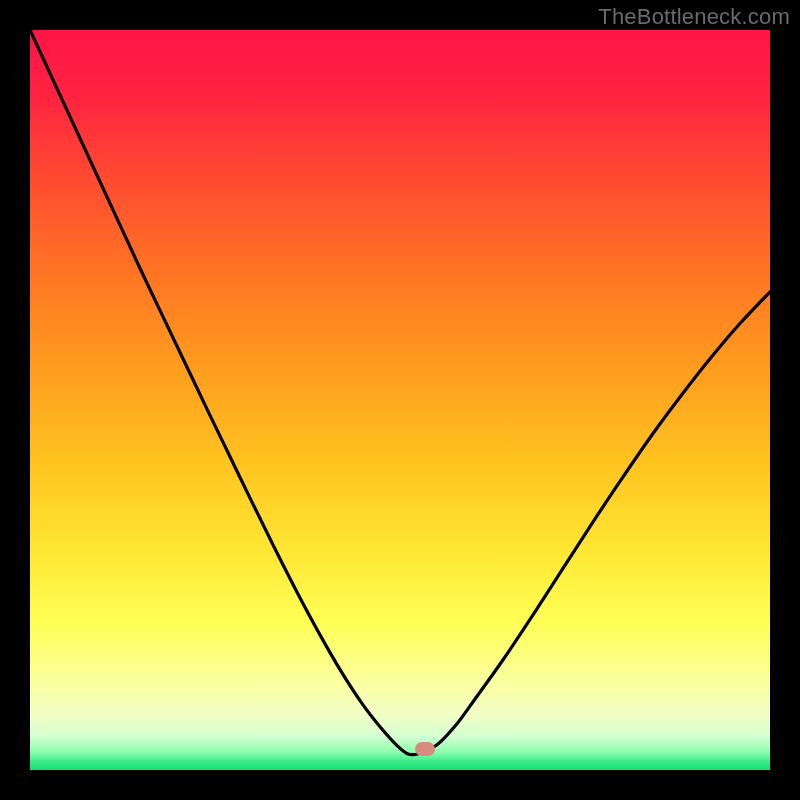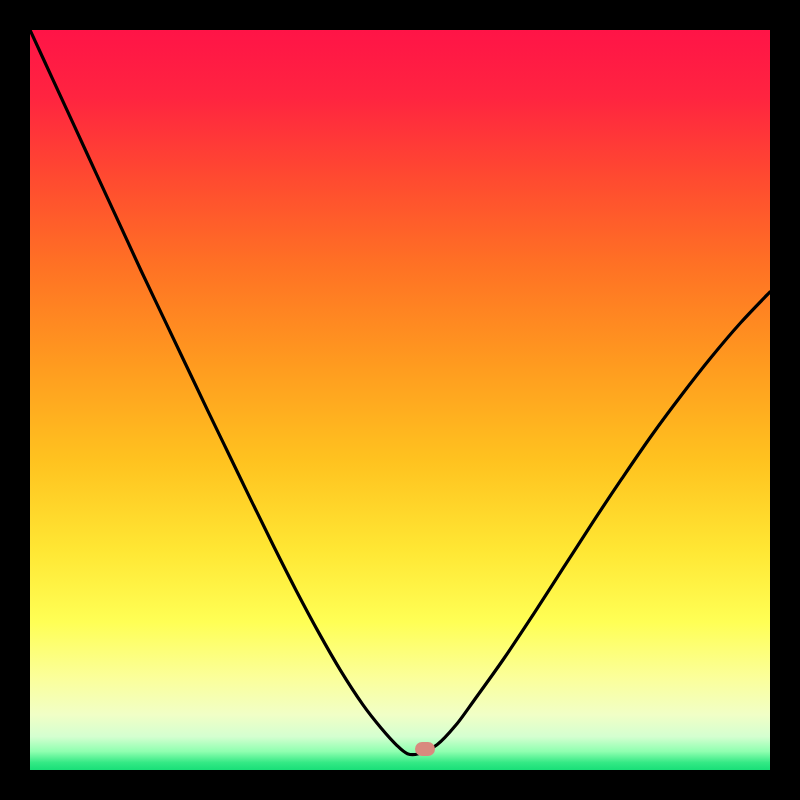--- a/index.html
+++ b/index.html
@@ -50,20 +50,21 @@
     border-radius: 8px;
     z-index: 6;
     transform: translate(-50%, -50%);
   }
 </style>
 </head>
 <body>
 
 <div class="frame">
 
+  <div class="watermark">TheBottleneck.com</div>
 
   <svg class="plot-bg" viewBox="0 0 740 740" preserveAspectRatio="none">
     <defs>
       <linearGradient id="bgGrad" x1="0" y1="0" x2="0" y2="1">
           <stop offset="0.00%" stop-color="#ff1447"></stop>
           <stop offset="9.00%" stop-color="#ff2440"></stop>
           <stop offset="20.00%" stop-color="#ff4a30"></stop>
           <stop offset="32.00%" stop-color="#ff7224"></stop>
           <stop offset="45.00%" stop-color="#ff9a1f"></stop>
           <stop offset="58.00%" stop-color="#ffc21f"></stop>

